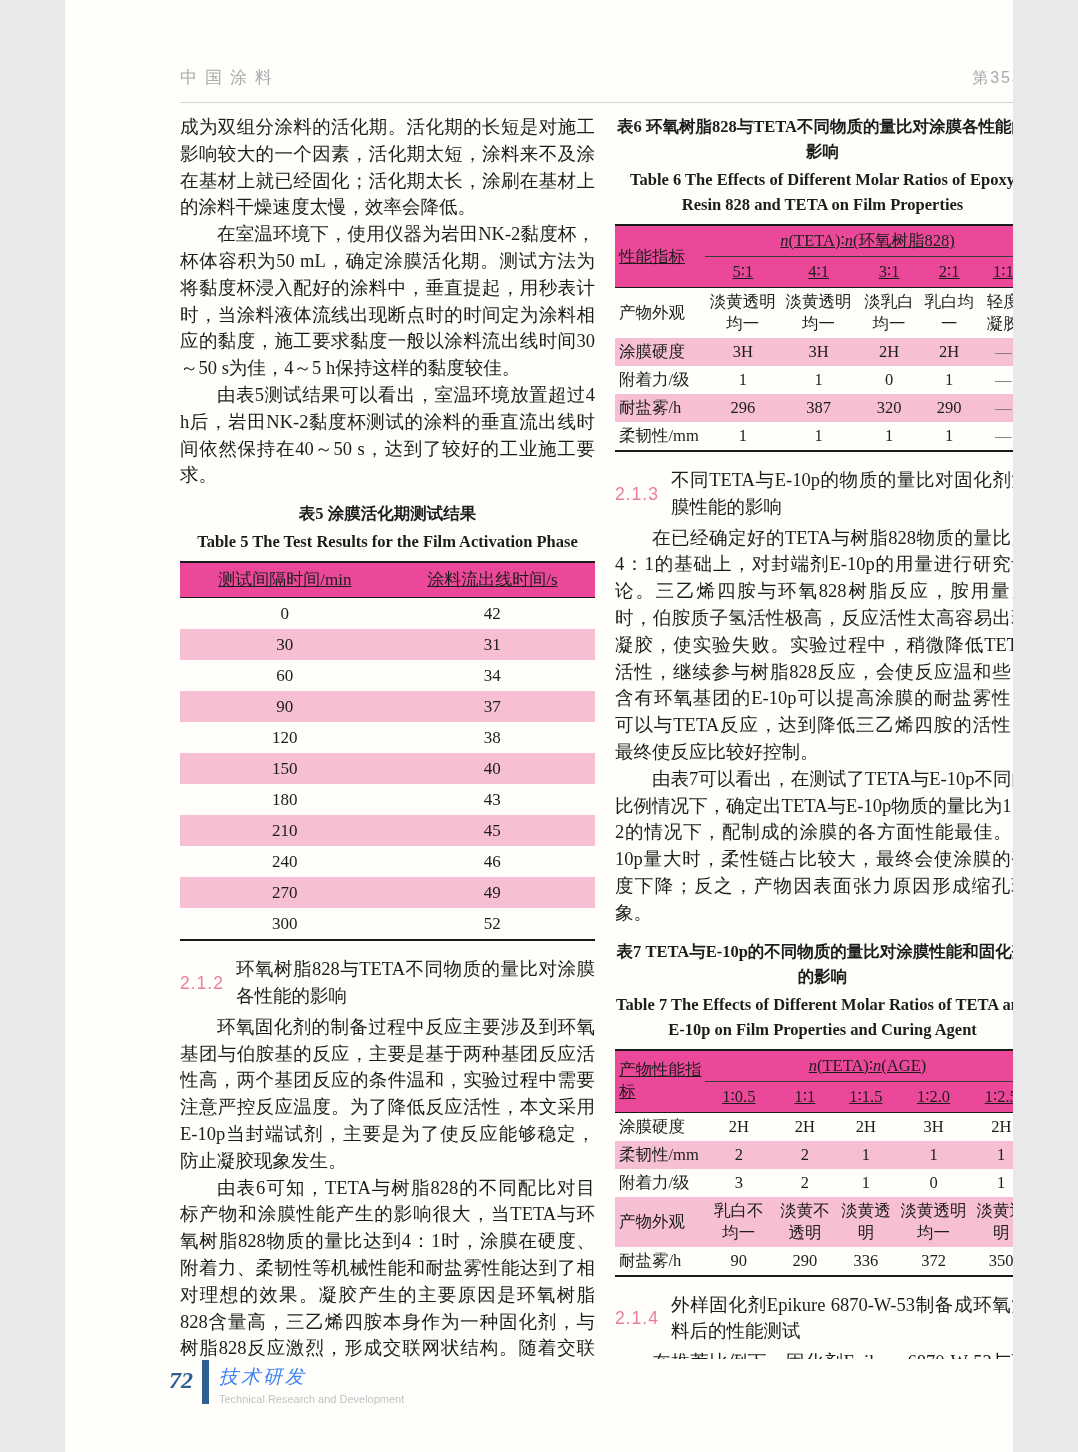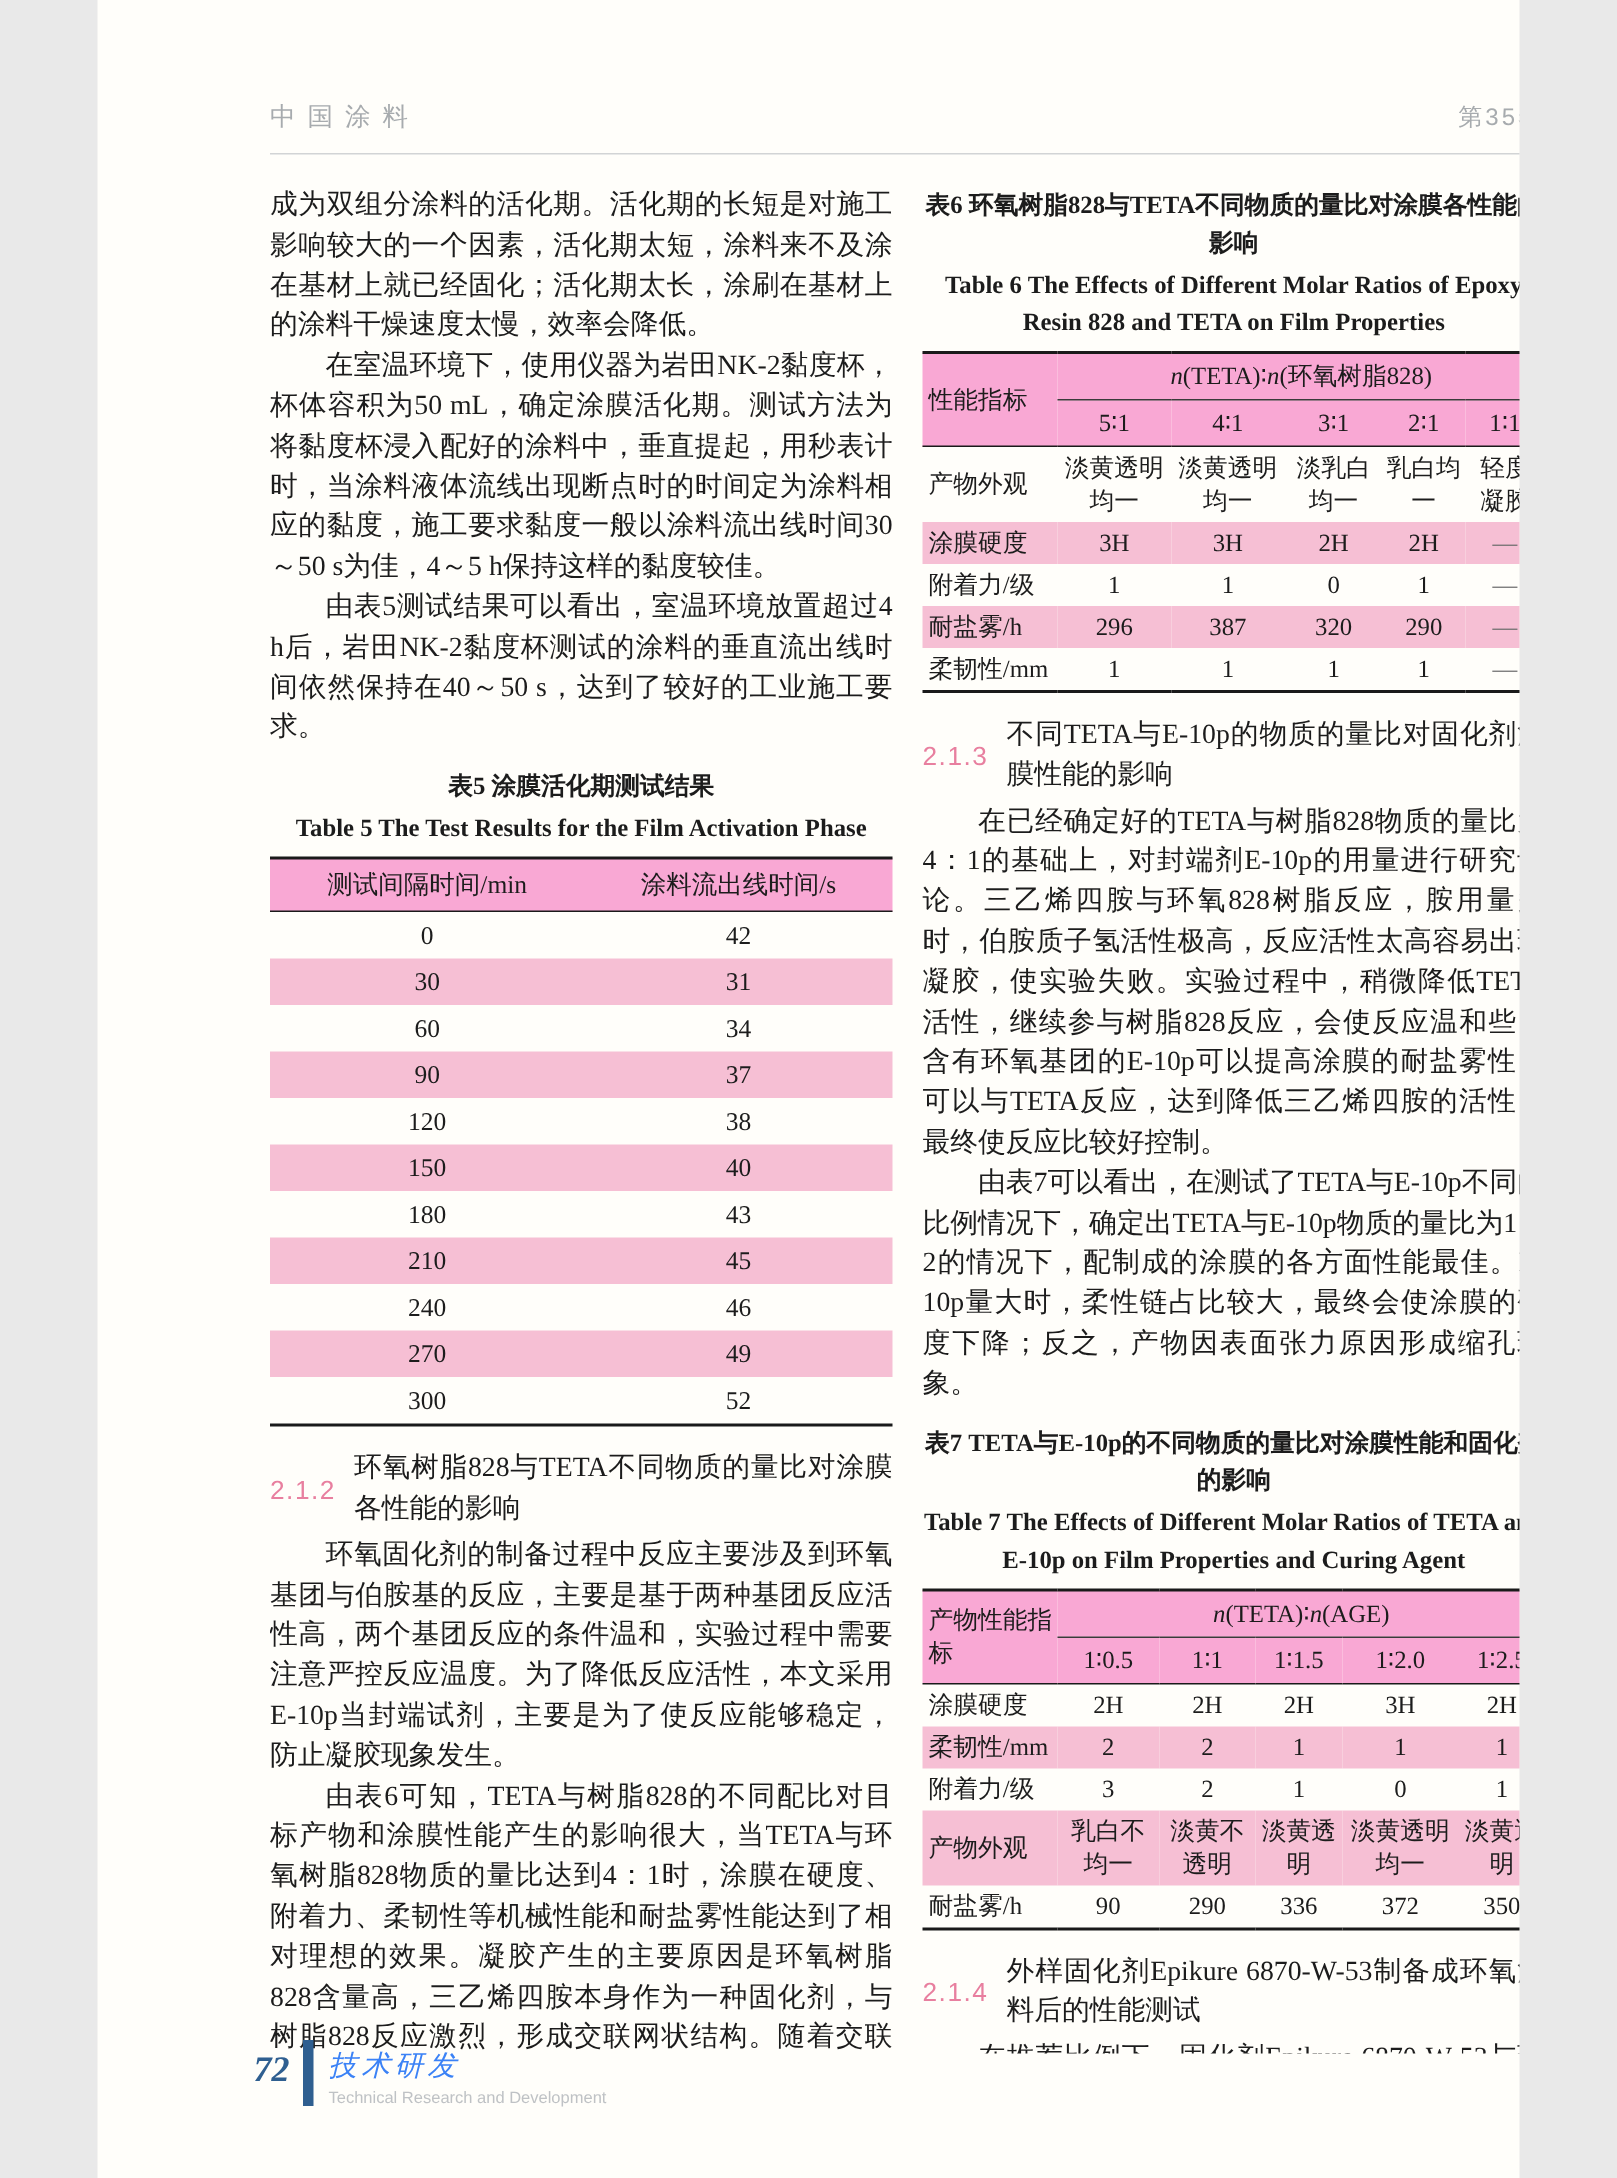--- a/index.html
+++ b/index.html
@@ -19,21 +19,21 @@
     display:flex;justify-content:space-between;align-items:flex-end;
     padding-bottom:13px;border-bottom:1px solid #d2d4d5;
     font-family:"Liberation Sans","DejaVu Sans",sans-serif;
     color:#a7abae;
   }
   .journal-name{font-size:17px;letter-spacing:8px;}
   .volume-label{font-size:16px;letter-spacing:2px;}
 
   
   .columns{
-    position:absolute;top:124px;left:115px;width:850px;height:1245px;
+    position:absolute;top:114px;left:115px;width:850px;height:1245px;
     display:flex;gap:20px;overflow:hidden;
   }
   .col{width:415px;flex:none;}
 
   p.body-text{
     margin:0;font-size:18.5px;line-height:26.8px;
     text-align:justify;text-justify:inter-ideograph;
   }
   p.indent{text-indent:2em;}
 
@@ -57,21 +57,21 @@
   }
   .caption-en{
     text-align:center;font-weight:bold;font-size:16.5px;line-height:25px;
     margin:3px 0 7px 0;
   }
   table.data-table{
     width:100%;border-collapse:collapse;
     border-top:2.2px solid #1a1a1a;border-bottom:2px solid #1a1a1a;
     font-size:16.5px;
   }
-  table.data-table thead{background:#f9a8d4;}
+  table.data-table thead{background:#ec4899;text-decoration:underline;}
   table.data-table thead th{
     font-weight:normal;text-align:center;padding:4px 2px;line-height:22px;
   }
   table.data-table thead{border-bottom:1.8px solid #1a1a1a;}
   th.corner{text-align:left !important;padding-left:4px !important;width:90px;}
   th.span-head{border-bottom:1px solid #3a3a3a;}
   table.data-table tbody td{
     text-align:center;padding:3px 2px;line-height:22px;vertical-align:middle;
   }
   table.data-table tbody tr.stripe{background:#f6bfd4;}

